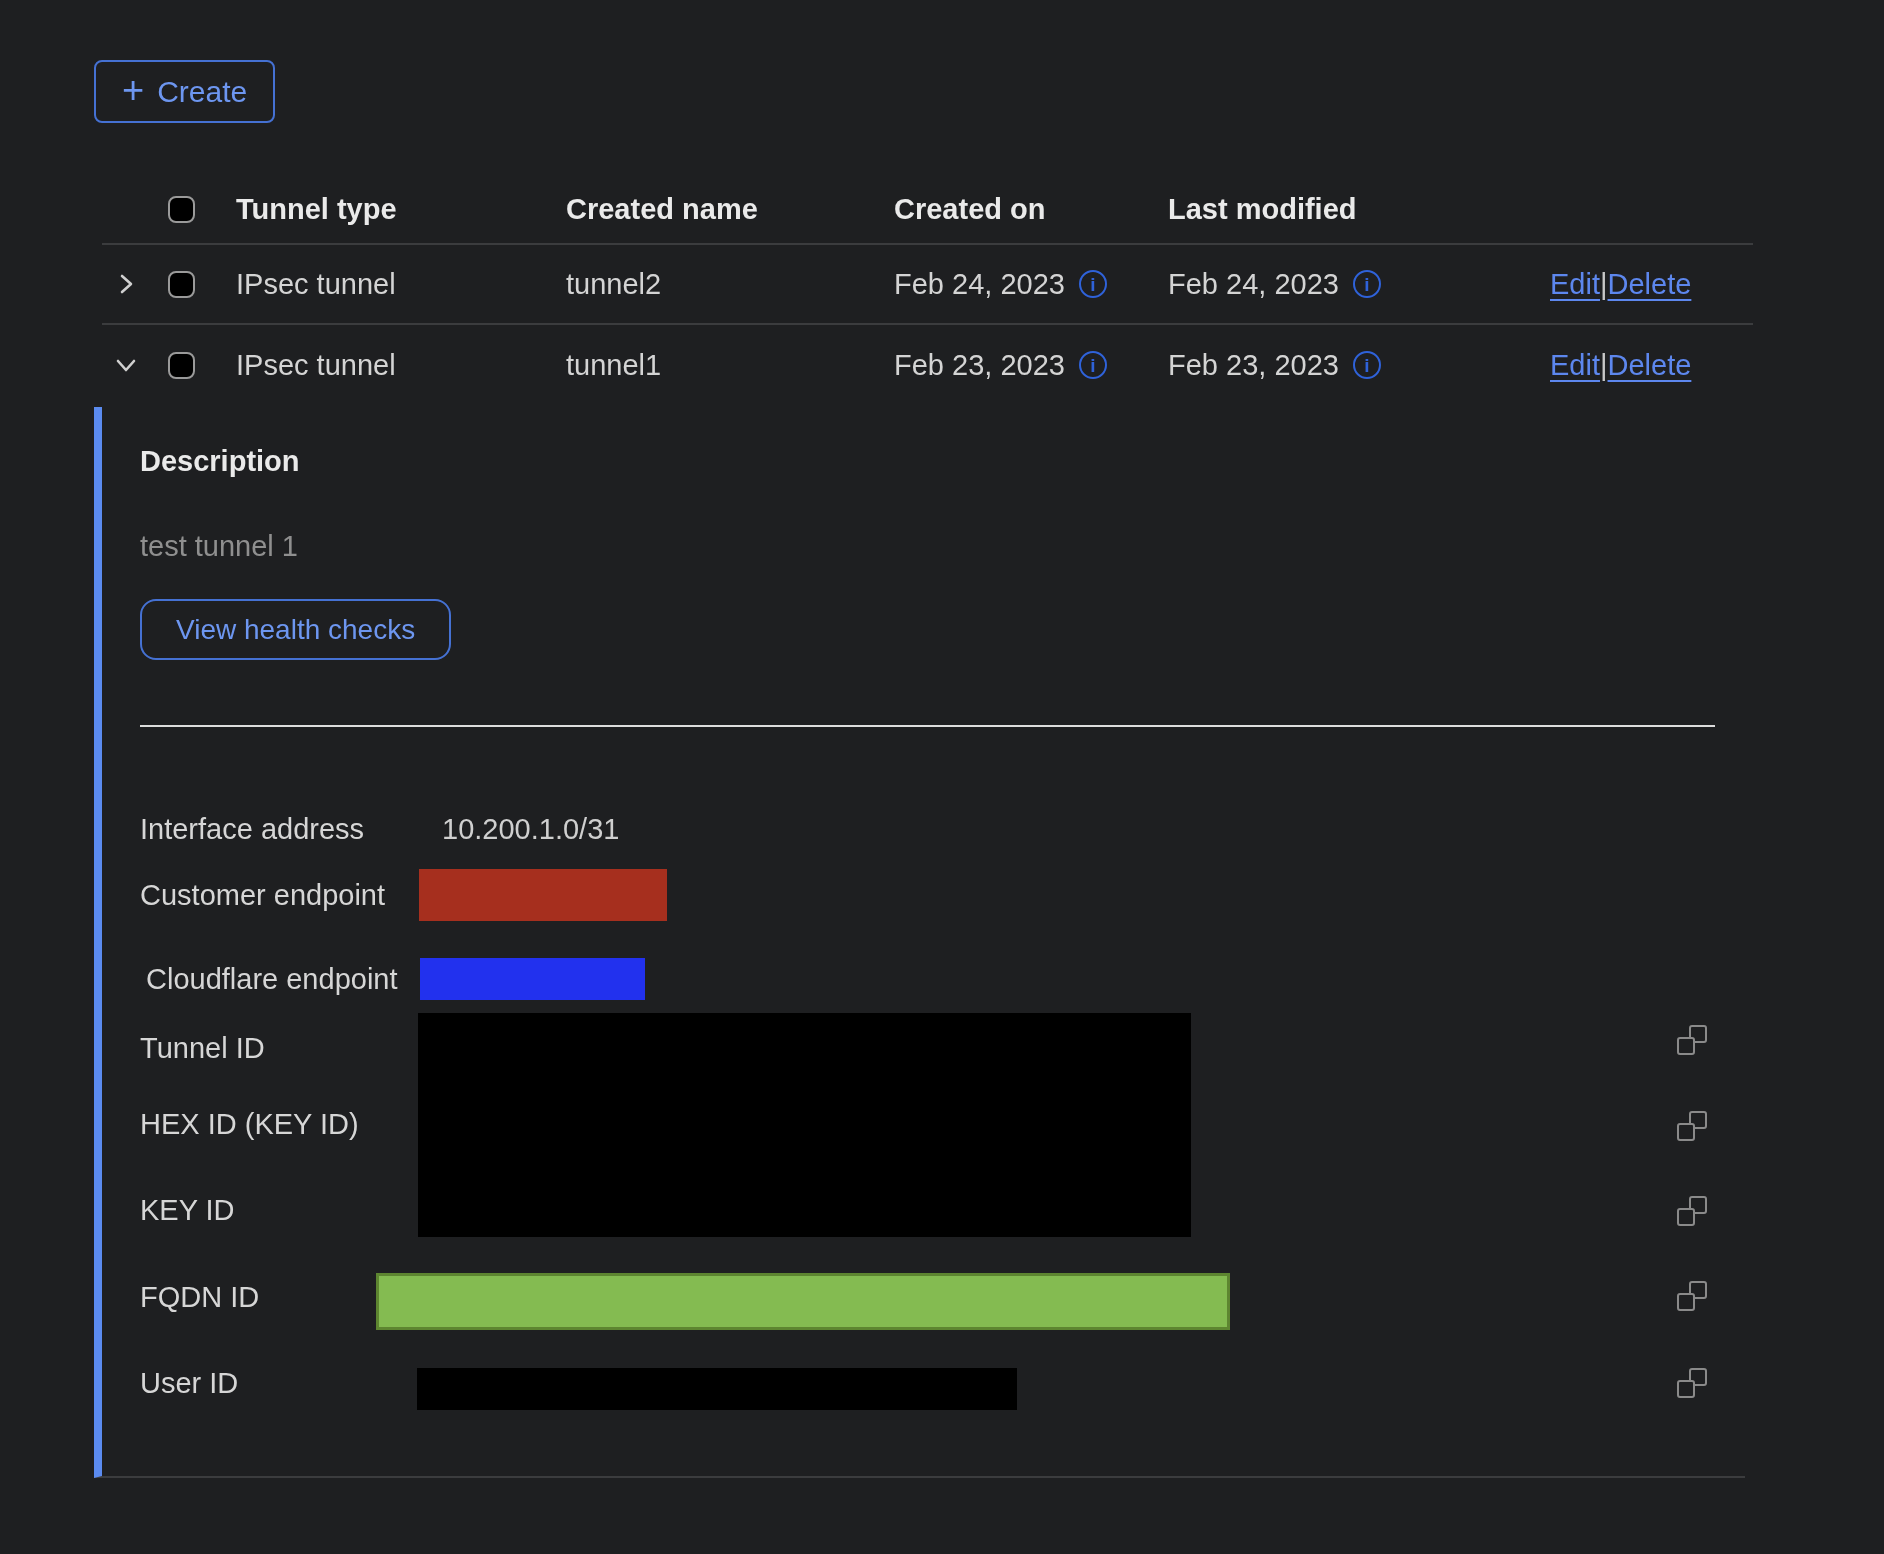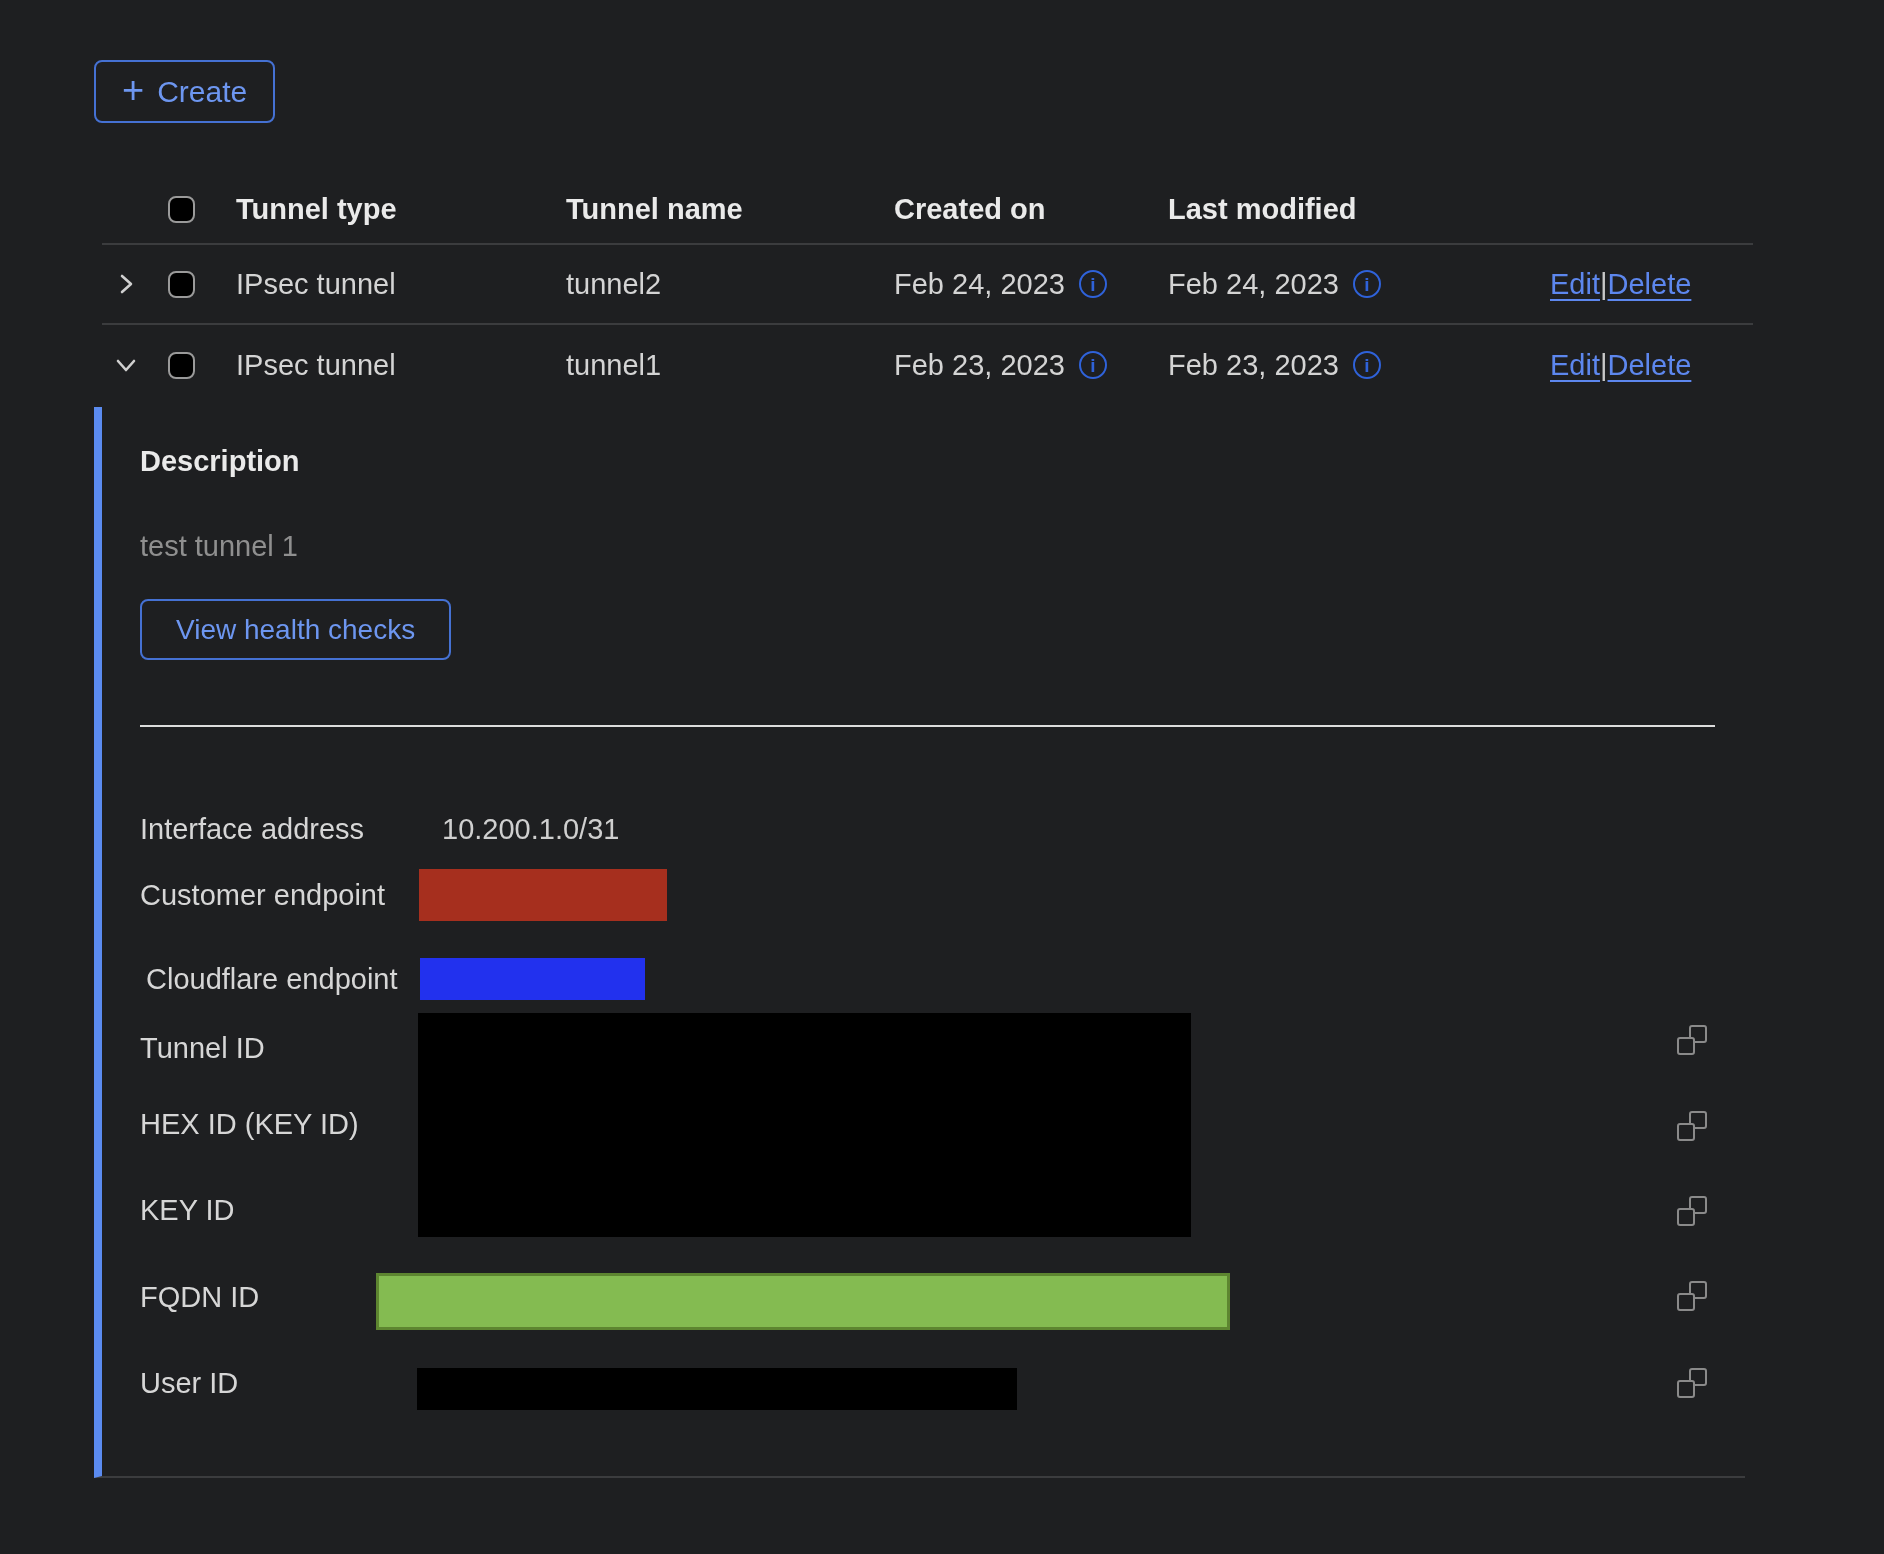--- a/index.html
+++ b/index.html
@@ -68,21 +68,21 @@
   .dp-label { font-size:29px; color:#d6d6d6; line-height:34px; }
 
   .desc-label  { left:38px; top:38px;  font-weight:600; color:#eaeaea; font-size:29px; }
   .desc-value  { left:38px; top:123px; color:#8f8f8f; font-size:29px; }
 
   .health-btn {
     position:absolute; left:38px; top:192px;
     height:61px; padding:0 34px;
     display:flex; align-items:center;
     background:transparent;
-    border:2px solid #4571d3; border-radius:8px;
+    border:2px solid #4571d3; border-radius:16px;
     color:#6d96f0; font-size:28px; cursor:pointer;
     font-family:"Liberation Sans", sans-serif;
   }
 
   .panel-divider { left:38px; top:318px; width:1575px; height:2px; background:#dcdcdc; }
 
   
   .pos-lab-interface { left:38px; top:405px; }
   .pos-val-interface { left:340px; top:405px; color:#cfcfcf; }
   .pos-lab-customer  { left:38px; top:471px; }
@@ -126,21 +126,21 @@
 </button>
 
 <div class="tunnel-table">
 
   <div class="t-row t-head">
     <div class="chev-cell"></div>
     <div>
         <div class="checkbox" role="checkbox" aria-checked="false"></div>
       </div>
     <div>Tunnel type</div>
-    <div>Tunnel name</div>
+    <div>Created name</div>
     <div>Created on</div>
     <div>Last modified</div>
     <div></div>
   </div>
 
   <div class="t-row t-body-row row-divider">
     <div class="chev-cell">
       <svg width="28" height="28" viewBox="0 0 28 28">
         <polyline points="10,6 19,14 10,22" fill="none" stroke="#d0d0d0" stroke-width="2.6" stroke-linecap="round" stroke-linejoin="round"></polyline>
       </svg>

